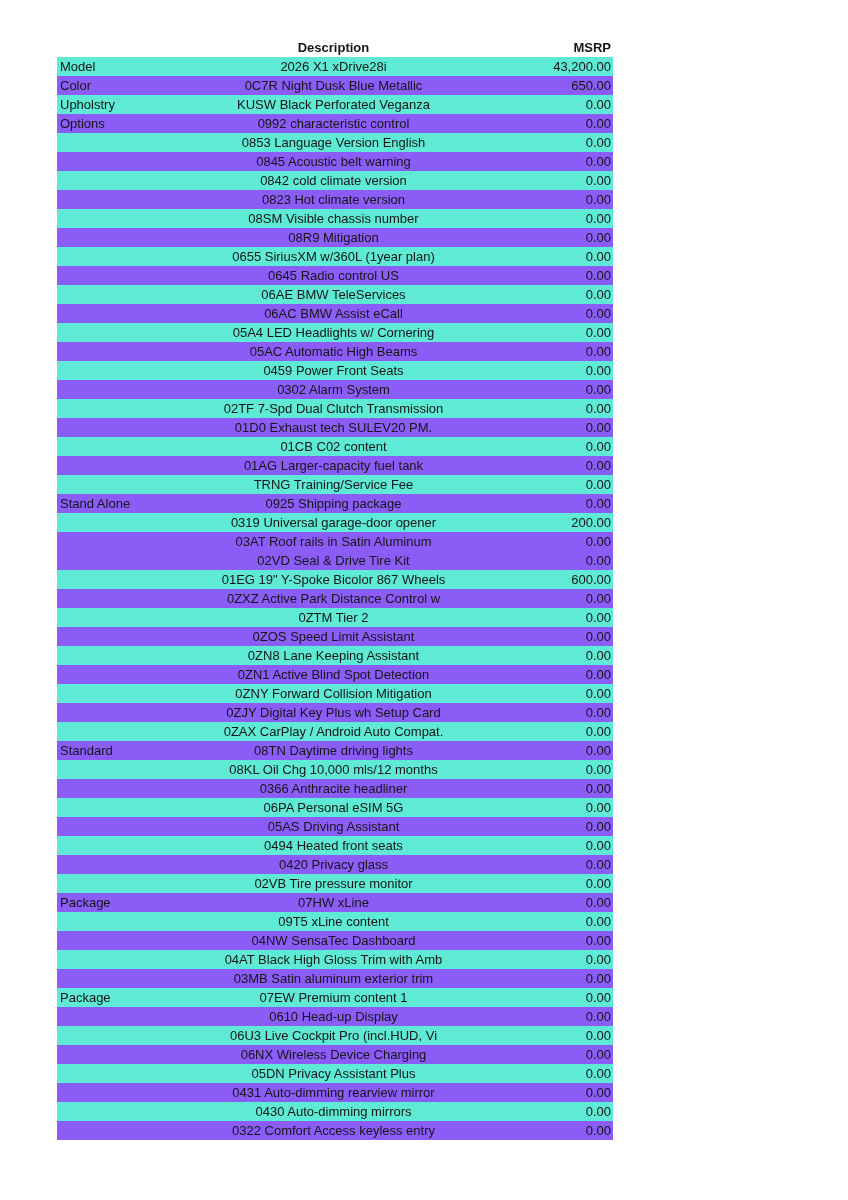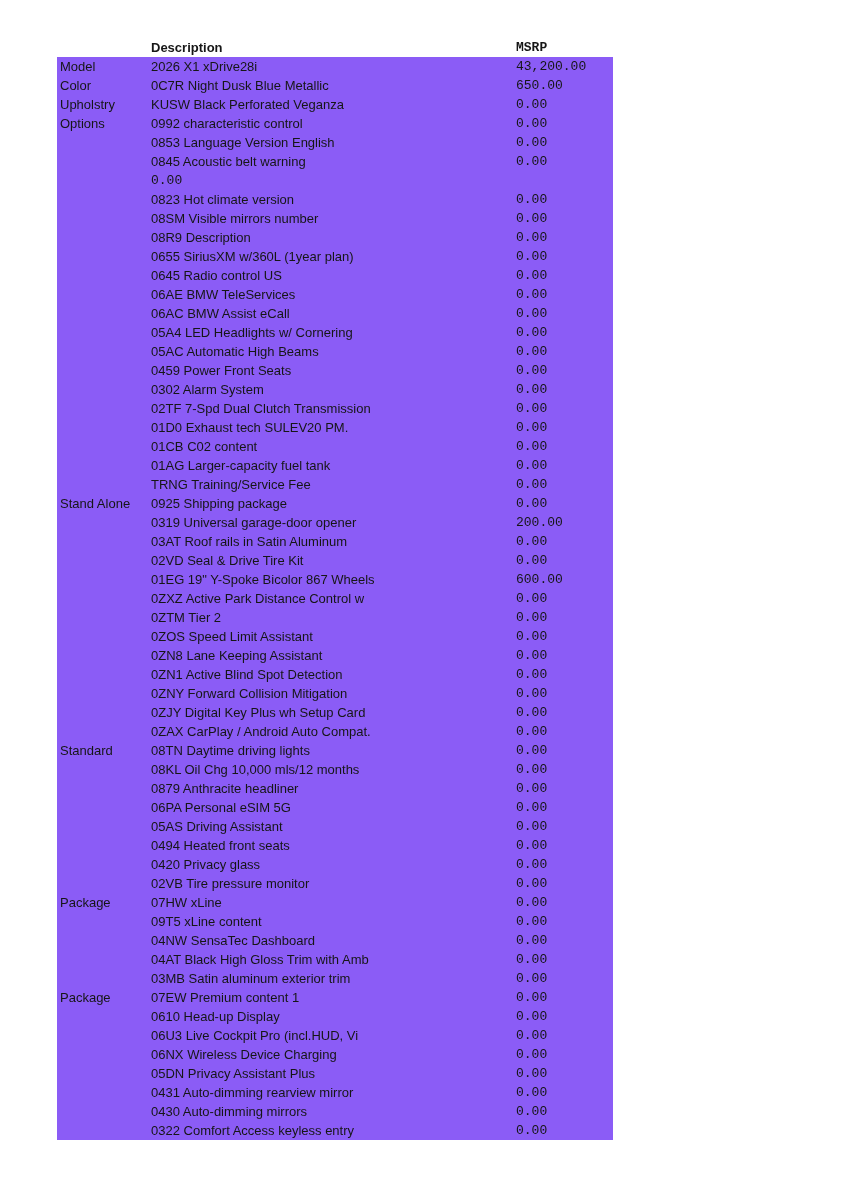--- a/index.html
+++ b/index.html
@@ -20,45 +20,45 @@
     left: 57px;
     top: 38px;
     width: 556px;
   }
   .row {
     display: flex;
     align-items: center;
     height: 19px;
     font-size: 13px;
     line-height: 19px;
-    background: #8b5cf6;
+    background: #5eead4;
   }
   .row.alt {
     background: #8b5cf6;
   }
   .row.header {
     background: #ffffff;
     font-weight: bold;
   }
   .cell {
     white-space: nowrap;
     overflow: hidden;
   }
   .cell.cat {
     flex: 0 0 91px;
     padding-left: 3px;
   }
   .cell.desc {
     flex: 1 1 auto;
+    text-align: center;
   }
   .cell.msrp {
     flex: 0 0 95px;
-    text-align: left;
+    text-align: right;
     padding-right: 2px;
-    font-family: Liberation Mono, monospace;
   }
 </style>
 </head>
 <body>
 
 <div class="sheet">
   <div class="row header">
     <div class="cell cat"></div>
     <div class="cell desc">Description</div>
     <div class="cell msrp">MSRP</div>
@@ -89,35 +89,36 @@
         <div class="cell desc">0853 Language Version English</div>
         <div class="cell msrp">0.00</div>
       </div>
       <div class="row alt">
         <div class="cell cat"></div>
         <div class="cell desc">0845 Acoustic belt warning</div>
         <div class="cell msrp">0.00</div>
       </div>
       <div class="row">
         <div class="cell cat"></div>
+        <div class="cell desc">0842 cold climate version</div>
         <div class="cell msrp">0.00</div>
       </div>
       <div class="row alt">
         <div class="cell cat"></div>
         <div class="cell desc">0823 Hot climate version</div>
         <div class="cell msrp">0.00</div>
       </div>
       <div class="row">
         <div class="cell cat"></div>
-        <div class="cell desc">08SM Visible mirrors number</div>
-        <div class="cell msrp">0.00</div>
-      </div>
-      <div class="row alt">
-        <div class="cell cat"></div>
-        <div class="cell desc">08R9 Description</div>
+        <div class="cell desc">08SM Visible chassis number</div>
+        <div class="cell msrp">0.00</div>
+      </div>
+      <div class="row alt">
+        <div class="cell cat"></div>
+        <div class="cell desc">08R9 Mitigation</div>
         <div class="cell msrp">0.00</div>
       </div>
       <div class="row">
         <div class="cell cat"></div>
         <div class="cell desc">0655 SiriusXM w/360L (1year plan)</div>
         <div class="cell msrp">0.00</div>
       </div>
       <div class="row alt">
         <div class="cell cat"></div>
         <div class="cell desc">0645 Radio control US</div>
@@ -248,21 +249,21 @@
         <div class="cell desc">08TN Daytime driving lights</div>
         <div class="cell msrp">0.00</div>
       </div>
       <div class="row">
         <div class="cell cat"></div>
         <div class="cell desc">08KL Oil Chg 10,000 mls/12 months</div>
         <div class="cell msrp">0.00</div>
       </div>
       <div class="row alt">
         <div class="cell cat"></div>
-        <div class="cell desc">0879 Anthracite headliner</div>
+        <div class="cell desc">0366 Anthracite headliner</div>
         <div class="cell msrp">0.00</div>
       </div>
       <div class="row">
         <div class="cell cat"></div>
         <div class="cell desc">06PA Personal eSIM 5G</div>
         <div class="cell msrp">0.00</div>
       </div>
       <div class="row alt">
         <div class="cell cat"></div>
         <div class="cell desc">05AS Driving Assistant</div>

